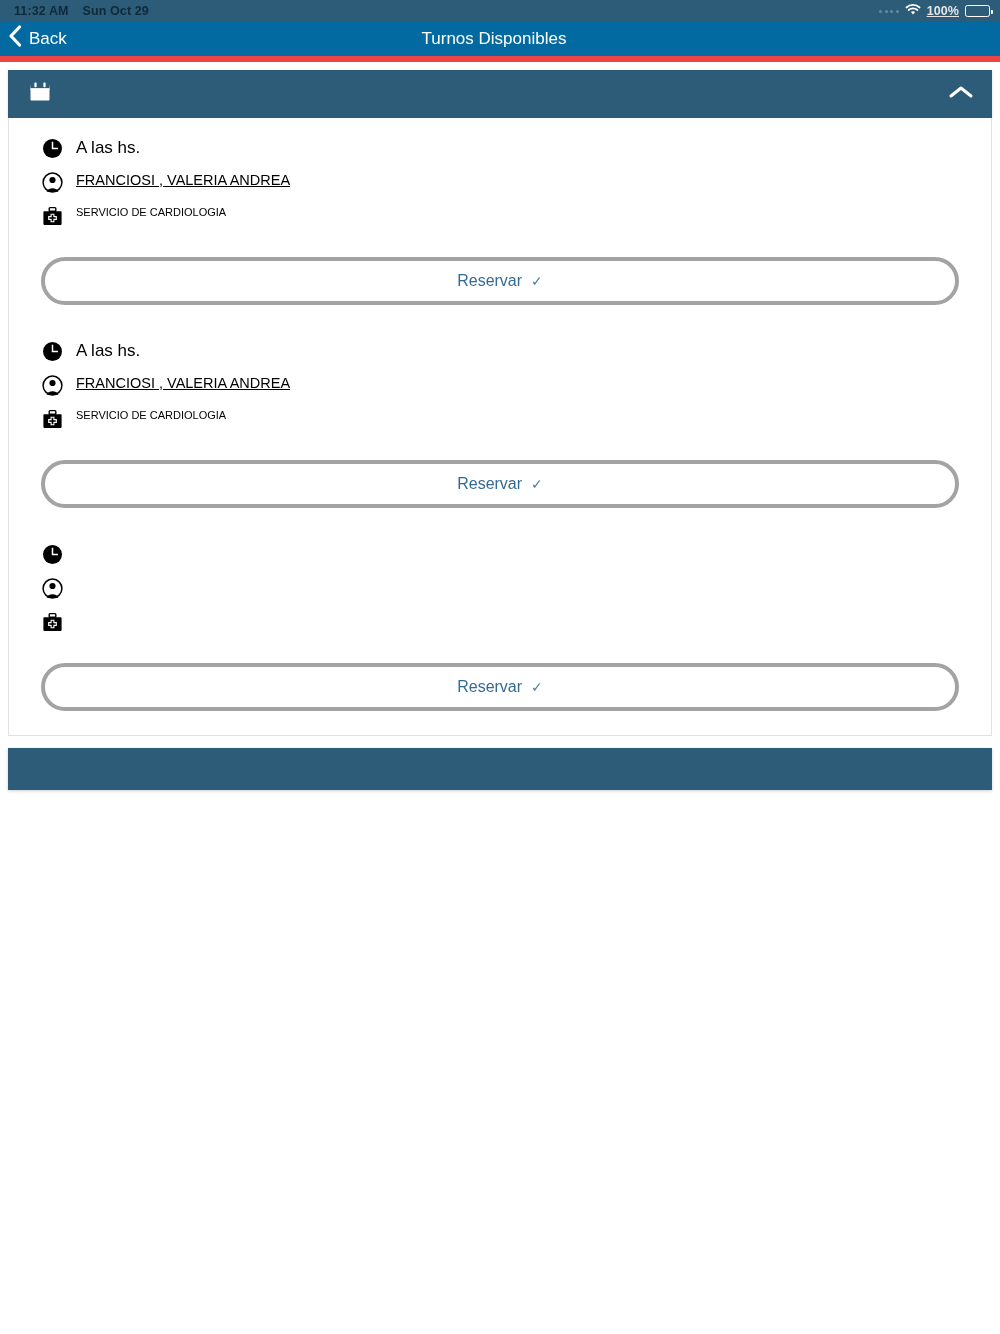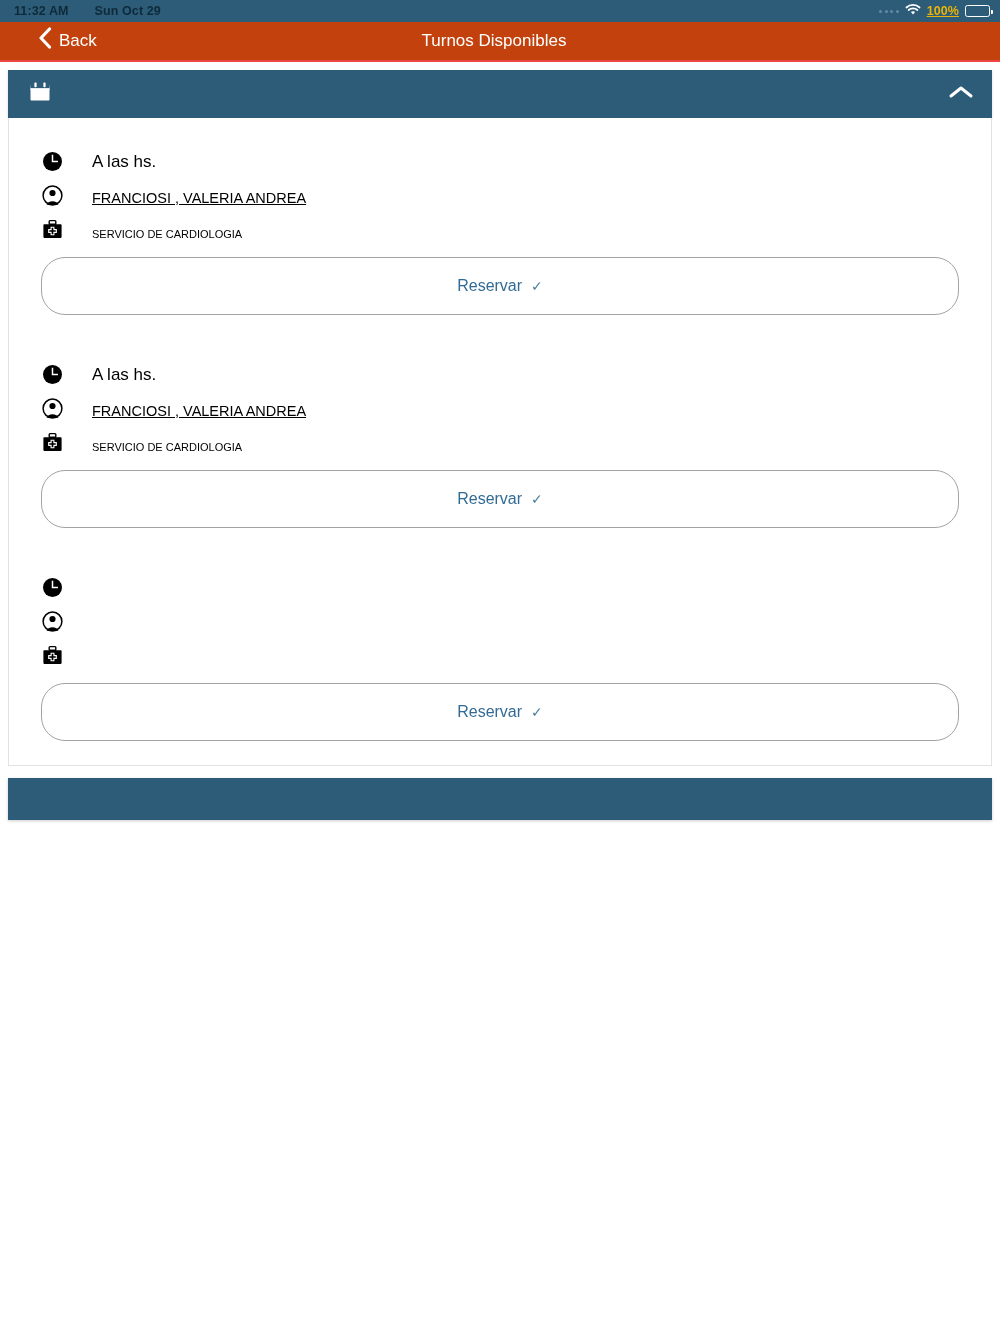--- a/index.html
+++ b/index.html
@@ -17,63 +17,62 @@
     height: 22px;
     background: #2d5c78;
     display: flex;
     align-items: center;
     padding: 0 10px 0 14px;
     color: #0e2a3a;
     font-size: 12.5px;
     font-weight: bold;
     letter-spacing: 0.1px;
   }
-  .status-left { display: flex; align-items: center; gap: 26px; }
+  .status-left { display: flex; align-items: center; gap: 14px; }
   .status-right {
     margin-left: auto;
     display: flex;
     align-items: center;
     gap: 6px;
     color: #ffffff;
   }
   .signal-dots { display: flex; align-items: flex-end; gap: 2.5px; }
   .signal-dots i {
     display: block;
     width: 3px; height: 3px;
     border-radius: 50%;
     background: #5f8ba5;
   }
   .wifi-icon { display: block; }
-  .batt-pct { font-size: 12.5px; font-weight: bold; color: #eab308; text-decoration: underline; }
+  .batt-pct { font-size: 12.5px; font-weight: bold; color: #e5e5e5; text-decoration: underline; }
   .battery {
     width: 25px; height: 12px;
     border: 1.5px solid #ffffff;
     border-radius: 2.5px;
     position: relative;
     padding: 1.5px;
   }
   .battery .fill { width: 100%; height: 100%; background: #ffffff; border-radius: 1px; }
   .battery:after {
     content: "";
     position: absolute;
     right: -4px; top: 3.5px;
     width: 2px; height: 4px;
     background: #ffffff;
     border-radius: 0 1px 1px 0;
   }
 
   
   .nav-bar {
     height: 40px;
-    background: #c2410c;
-    border-bottom: 2px solid #ef4444;
+    background: #0369a1;
+    border-bottom: 6px solid #ef4444;
     position: relative;
     display: flex;
     align-items: center;
-    padding-left: 30px;
   }
   .back-button {
     display: flex;
     align-items: center;
     gap: 7px;
     padding-left: 8px;
     color: #ffffff;
     font-size: 17px;
     cursor: pointer;
   }
@@ -115,46 +114,45 @@
     border-top: none;
     padding: 20px 32px 24px 32px;
   }
 
   
   .slot { padding-top: 13px; }
   .slot:first-child { padding-top: 0; }
 
   .slot-line {
     display: flex;
-    align-items: flex-end;
+    align-items: flex-start;
     min-height: 34px;
-    gap: 16px;
   }
   .slot-icon {
     width: 22px;
     min-width: 22px;
     display: flex;
     align-items: center;
     justify-content: center;
   }
   .slot-icon svg { display: block; }
   .slot-text {
     margin-left: 13px;
     color: #000000;
     white-space: nowrap;
   }
   .slot-text.time { font-size: 17px; }
   .slot-text.doctor { font-size: 14.5px; text-decoration: underline; }
   .slot-text.service { font-size: 11px; }
 
   .reserve-button {
     margin-top: 17px;
-    height: 58px;
+    height: 48px;
     width: 100%;
-    border: 1px solid #a3a3a3;
+    border: 4px solid #a3a3a3;
     border-radius: 24px;
     background: #ffffff;
     color: #336b94;
     font-family: "Liberation Sans", sans-serif;
     font-size: 16px;
     display: flex;
     align-items: center;
     justify-content: center;
     gap: 9px;
     cursor: pointer;

